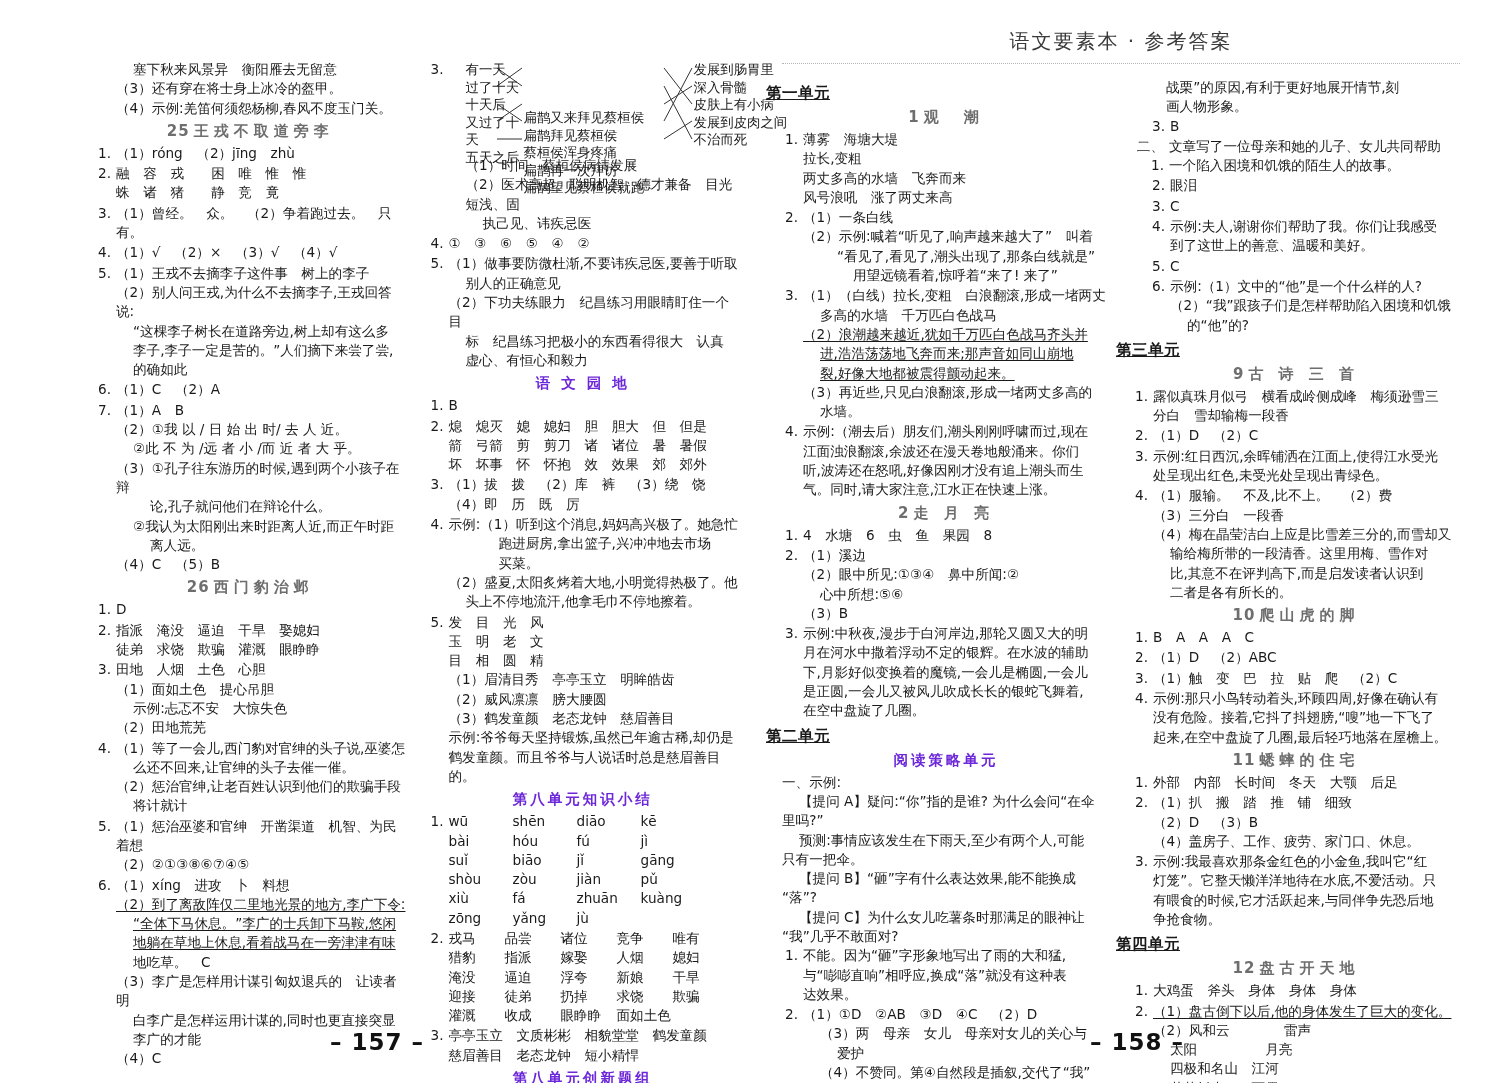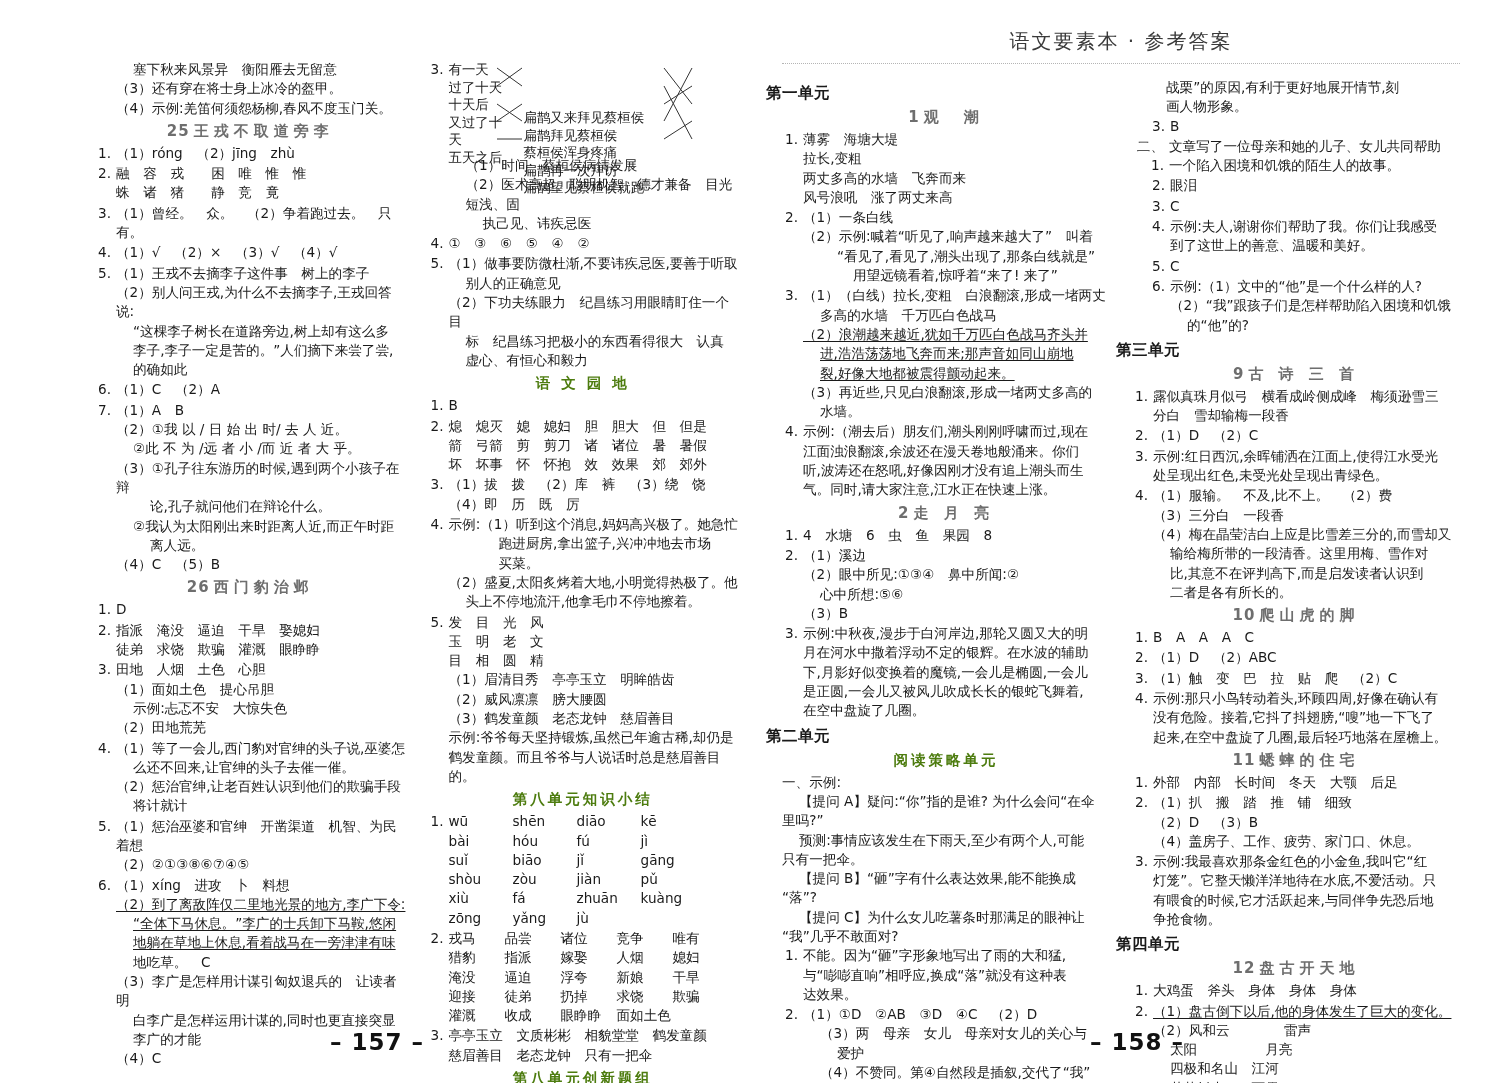--- a/index.html
+++ b/index.html
@@ -33,35 +33,36 @@
   
   .cols{display:flex;gap:22px;}
   .col{width:320px;}
   .page-right .col{width:330px;}
 
   
   .unit{
     font-size:15.5px;font-weight:bold;
     margin:5px 0 3px -16px;
     letter-spacing:0.5px;
+    text-decoration:underline;
   }
   .lesson{
     text-align:center;
     font-size:15px;
     letter-spacing:5px;
     color:#6e6e6e;
     margin:4px 0 3px 0;
     font-weight:bold;
   }
   .lesson .num{letter-spacing:1px;margin-right:4px;}
   .sec{
     text-align:center;
     font-size:14.5px;
     letter-spacing:3px;
-    color:#4d7c0f;
+    color:#6d28d9;
     margin:4px 0 3px 0;
     font-weight:bold;
   }
   .q{
     display:flex;
     font-size:13.6px;
     line-height:1.42;
     margin:0 0 1px 0;
   }
   .q > .qn{
@@ -76,21 +77,21 @@
   .ind2{padding-left:34px;}
   .ind3{padding-left:50px;}
   .u{text-decoration:underline;text-underline-offset:2px;}
   .pinyin{font-family:"DejaVu Sans","Liberation Sans",sans-serif;}
   .pyrow{display:flex;}
   .pyrow span{display:inline-block;width:64px;}
   .wrow span{display:inline-block;min-width:56px;}
 
   
   .match{position:relative;height:92px;margin:1px 0 3px 0;}
-  .match .mleft{position:absolute;left:0;top:0;width:60px;font-size:13.4px;line-height:17.5px;}
+  .match .mleft{position:absolute;left:17px;top:0;width:60px;font-size:13.4px;line-height:17.5px;}
   .match .mmid{position:absolute;left:75px;top:0;width:150px;font-size:13.4px;line-height:17.5px;margin-top:48px;}
   .match .mright{position:absolute;left:245px;top:0;width:110px;font-size:13.4px;line-height:17.5px;}
   .match svg{position:absolute;left:0;top:0;}
 
   
   .folio{
     position:absolute;bottom:28px;
     font-size:23px;font-weight:bold;letter-spacing:1px;
     color:#111;
   }
@@ -267,20 +268,27 @@
                 <div>又过了十天</div>
                 <div>五天之后</div>
               </div>
               <div class="mmid">
                 <div>扁鹊又来拜见蔡桓侯</div>
                 <div>扁鹊拜见蔡桓侯</div>
                 <div>蔡桓侯浑身疼痛</div>
                 <div>扁鹊再一次拜访</div>
                 <div>扁鹊望见蔡桓侯就跑</div>
               </div>
+              <div class="mright">
+                <div>发展到肠胃里</div>
+                <div>深入骨髓</div>
+                <div>皮肤上有小病</div>
+                <div>发展到皮肉之间</div>
+                <div>不治而死</div>
+              </div>
             </div>
             <div class="ln ind">（1）时间　蔡桓侯病情发展</div>
             <div class="ln ind">（2）医术高超、聪明机智、德才兼备　目光短浅、固</div>
             <div class="ln ind2">执己见、讳疾忌医</div>
           </div>
         </div>
 
         <div class="q">
             <div class="qn">4.</div>
             <div class="qb">
@@ -398,21 +406,21 @@
             <div class="wrow"><span>淹没</span><span>逼迫</span><span>浮夸</span><span>新娘</span><span>干旱</span></div>
             <div class="wrow"><span>迎接</span><span>徒弟</span><span>扔掉</span><span>求饶</span><span>欺骗</span></div>
             <div class="wrow"><span>灌溉</span><span>收成</span><span>眼睁睁</span><span>面如土色</span></div>
           </div>
         </div>
 
         <div class="q">
           <div class="qn">3.</div>
           <div class="qb">
             <div class="ln">亭亭玉立　文质彬彬　相貌堂堂　鹤发童颜</div>
-            <div class="ln">慈眉善目　老态龙钟　只有一把伞</div>
+            <div class="ln">慈眉善目　老态龙钟　短小精悍</div>
           </div>
         </div>
 
         <div class="sec">第八单元创新题组</div>
 
       </div>
     </div>
 
     <div class="folio">– 157 –</div>
   </div>

